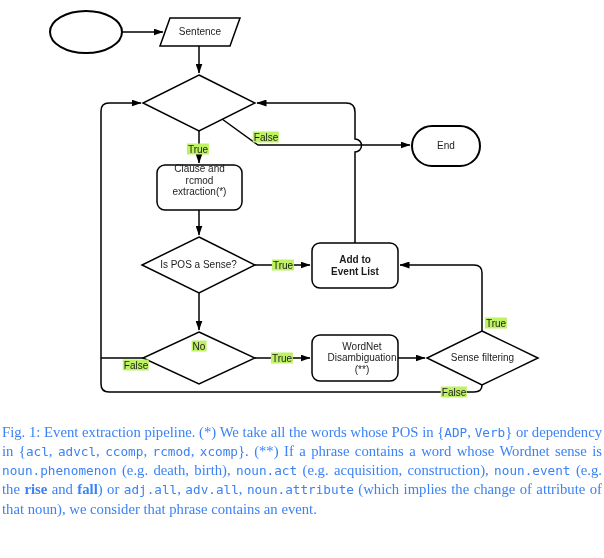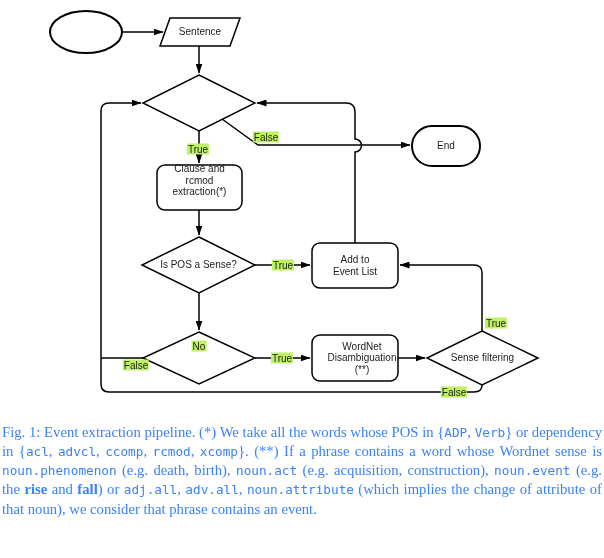--- a/index.html
+++ b/index.html
@@ -64,21 +64,21 @@
     <span>Sentence</span>
   </div>
   <div class="node-label" style="left:157px;top:165px;width:85px;height:31px;">
     <span>Clause and</span>
     <span>rcmod</span>
     <span>extraction(*)</span>
   </div>
   <div class="node-label" style="left:142px;top:237px;width:113px;height:56px;">
     <span>Is POS a Sense?</span>
   </div>
-  <div class="node-label" style="left:312px;top:243px;width:86px;height:45px;">
+  <div class="node-label" style="left:312px;top:243px;width:86px;height:45px;font-weight:bold;">
     <span>Add to</span>
     <span>Event List</span>
   </div>
   <div class="node-label" style="left:312px;top:335px;width:100px;height:46px;">
     <span>WordNet</span>
     <span>Disambiguation</span>
     <span>(**)</span>
   </div>
   <div class="node-label" style="left:427px;top:331px;width:111px;height:54px;align-items:center;">
     <span>Sense filtering</span>

